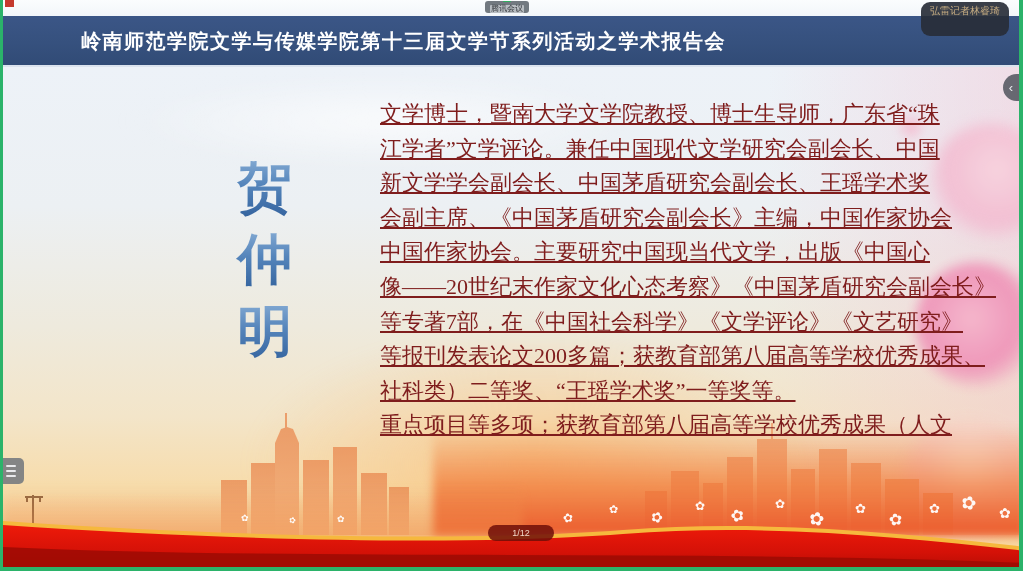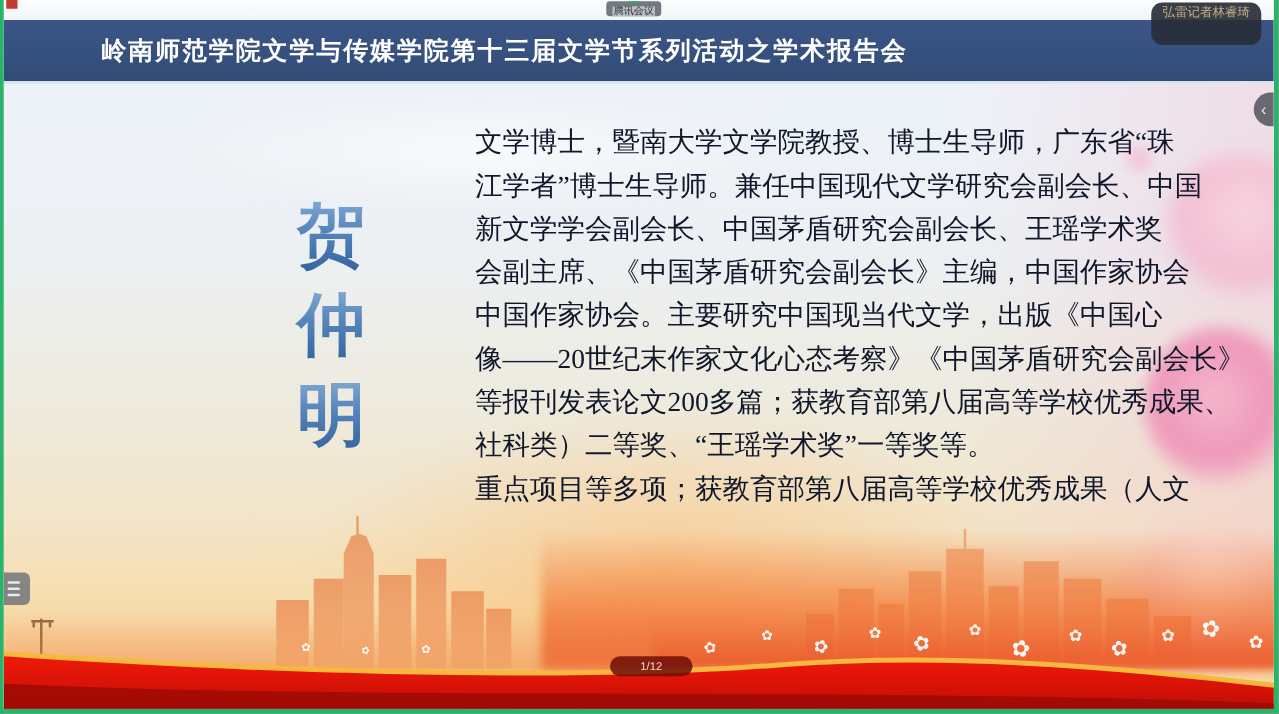--- a/index.html
+++ b/index.html
@@ -47,21 +47,21 @@
     background:radial-gradient(circle,#f4b7cd,rgba(244,183,205,0) 75%);}
   
   .speaker-name{position:absolute;left:218px;top:86px;width:88px;text-align:center;z-index:8;}
   .speaker-name .ch{
     font-family:"Liberation Serif","DejaVu Serif",serif;font-weight:700;font-size:55px;line-height:72px;
     background:linear-gradient(180deg,#8fb3d9 0%,#5585bb 45%,#2e5d99 100%);
     -webkit-background-clip:text;background-clip:text;color:transparent;
     text-shadow:0 10px 14px rgba(90,130,175,.0);}
   
   .bio{position:absolute;left:377px;top:31px;width:560px;z-index:9;
-    font-family:"Liberation Serif","DejaVu Serif",serif;font-size:22px;line-height:34.6px;color:#0f172a;}
+    font-family:"Liberation Serif","DejaVu Serif",serif;font-size:22px;line-height:34.6px;color:#7f1d1d;text-decoration:underline;}
   .bio .line{white-space:nowrap;}
   
   .skyline{position:absolute;left:0;top:339px;width:1023px;height:130px;z-index:3;}
   
   .orange-field{position:absolute;left:430px;top:360px;width:593px;height:110px;z-index:4;filter:blur(4px);
     background:linear-gradient(180deg,rgba(243,150,70,0) 0%,rgba(240,110,45,.65)55%,rgba(234,80,35,.9) 100%);}
   .orange-field2{position:absolute;left:0px;top:420px;width:520px;height:60px;z-index:4;filter:blur(4px);
     background:linear-gradient(180deg,rgba(244,190,120,0),rgba(242,150,80,.55));}
   
   .daisy{position:absolute;z-index:5;color:#ffffff;opacity:.95;line-height:1;}
@@ -185,25 +185,26 @@
     </svg>
 
     <div class="speaker-name">
       <div class="ch">贺</div>
       <div class="ch">仲</div>
       <div class="ch">明</div>
     </div>
 
     <div class="bio">
       <div class="line">文学博士，暨南大学文学院教授、博士生导师，广东省“珠</div>
-      <div class="line">江学者”博士生导师。兼任中国现代文学研究会副会长、中国</div>
+      <div class="line">江学者”文学评论。兼任中国现代文学研究会副会长、中国</div>
       <div class="line">新文学学会副会长、中国茅盾研究会副会长、王瑶学术奖</div>
       <div class="line">会副主席、《中国茅盾研究会副会长》主编，中国作家协会</div>
       <div class="line">中国作家协会。主要研究中国现当代文学，出版《中国心</div>
       <div class="line">像——20世纪末作家文化心态考察》《中国茅盾研究会副会长》</div>
+      <div class="line">等专著7部，在《中国社会科学》《文学评论》《文艺研究》</div>
       <div class="line">等报刊发表论文200多篇；获教育部第八届高等学校优秀成果、</div>
       <div class="line">社科类）二等奖、“王瑶学术奖”一等奖等。</div>
       <div class="line">重点项目等多项；获教育部第八届高等学校优秀成果（人文</div>
     </div>
 
     <div class="page-pill">1/12</div>
 
     <div class="thumb-toggle">
       <i></i>
       <i></i>

